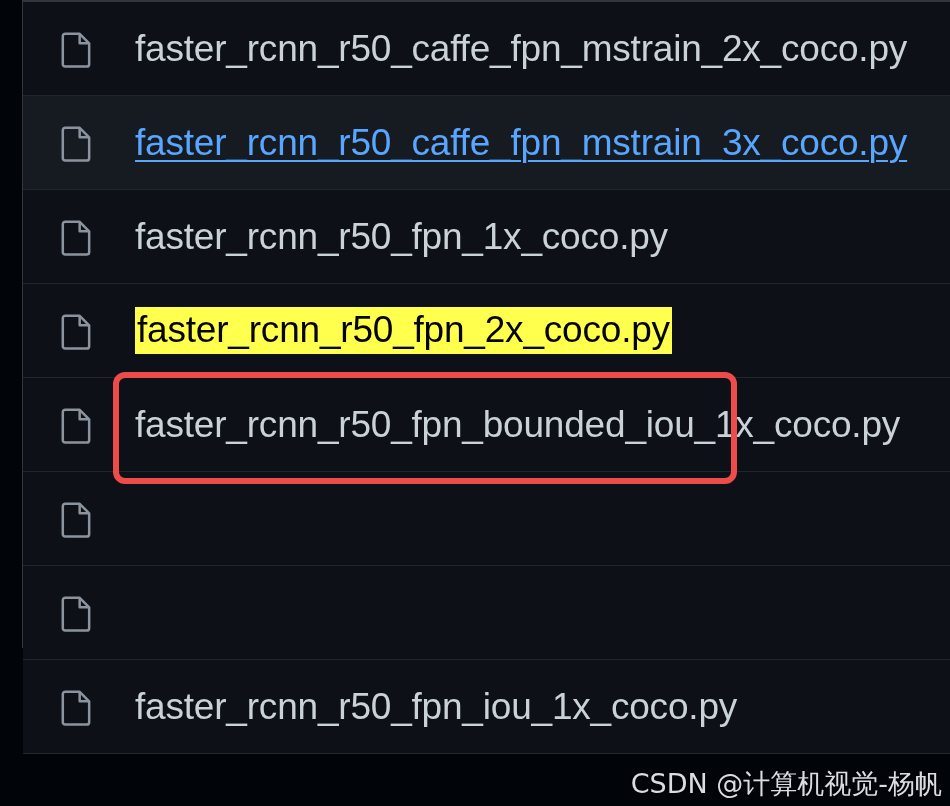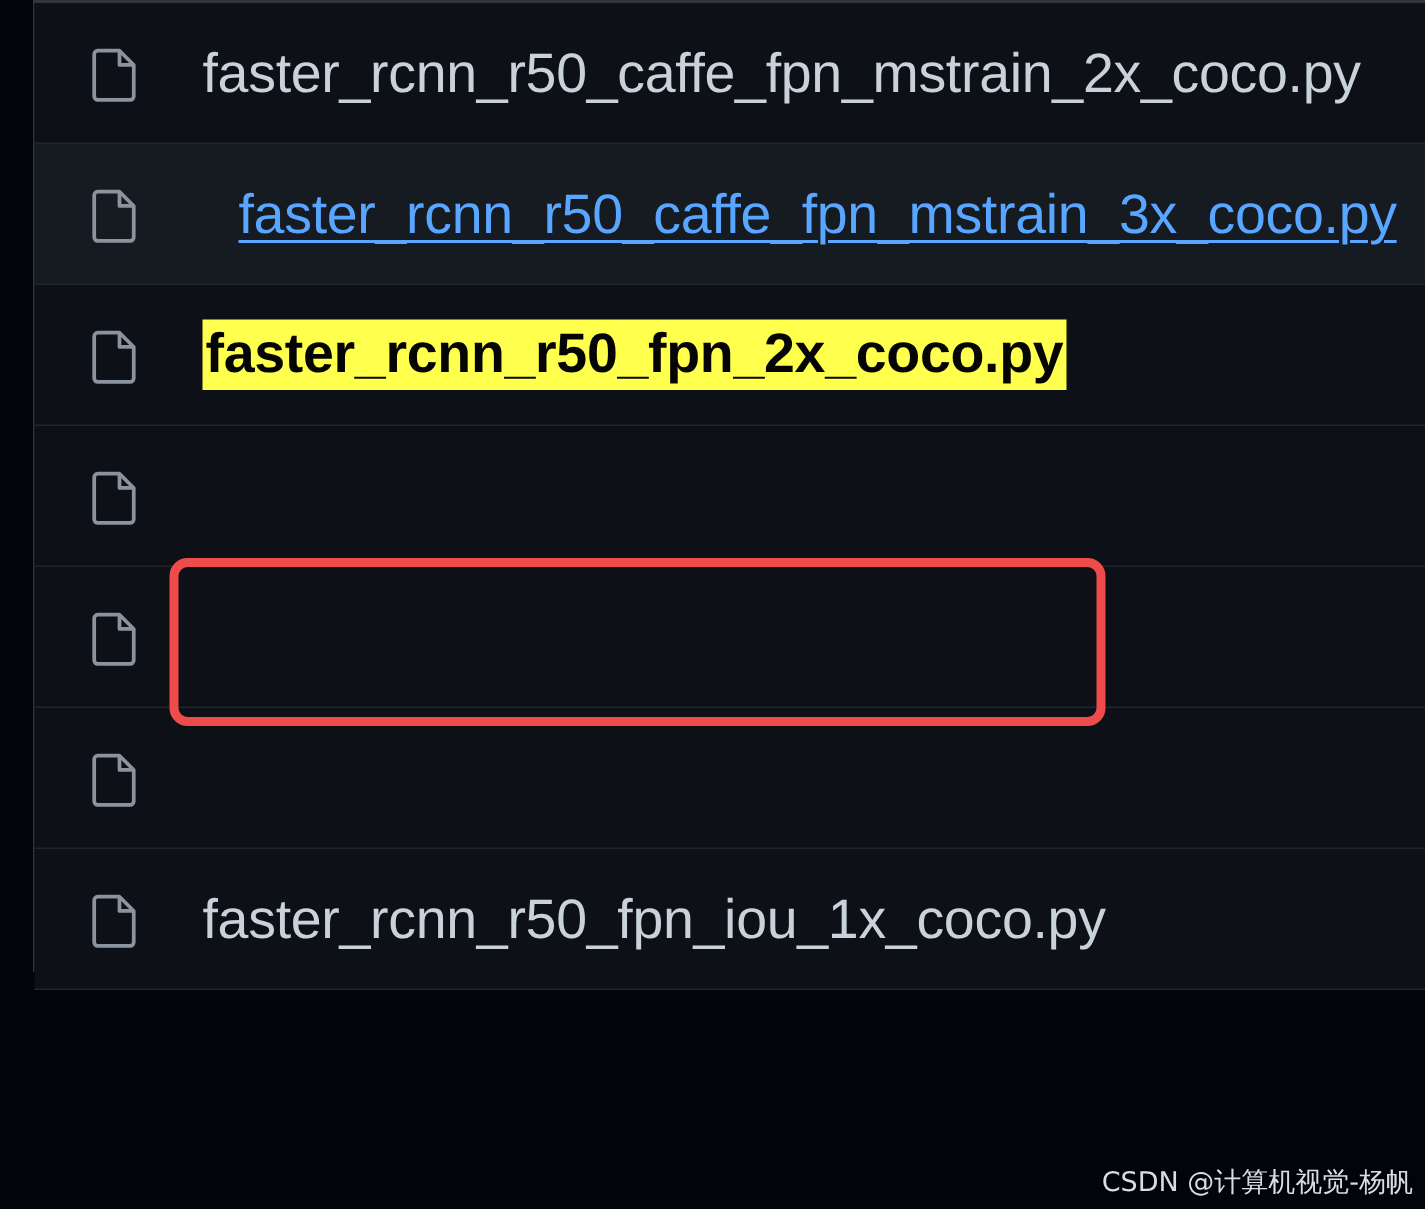--- a/index.html
+++ b/index.html
@@ -50,21 +50,20 @@
     display: flex;
     align-items: center;
     height: 94px;
     box-sizing: border-box;
     border-bottom: 1px solid #21262d;
     background: #0d1117;
     padding-left: 36px;
   }
   .file-row.alt {
     background: #161b22;
-    gap: 24px;
   }
 
   .file-icon {
     flex: 0 0 auto;
     width: 38px;
     height: 44px;
     margin-right: 38px;
     display: block;
   }
   .file-icon svg { display:block; }
@@ -79,42 +78,41 @@
   .file-name.link {
     color: #58a6ff;
     text-decoration: underline;
     text-underline-offset: 5px;
     text-decoration-thickness: 2px;
   }
   .file-name.marked {
     background: #ffff4d;
     color: #050505;
     padding: 4px 2px 6px 2px;
-    font-weight: bold;
   }
 
   
   .annotation-box {
     position: absolute;
     left: 113px;
     top: 372px;
     width: 624px;
     height: 112px;
     border: 6px solid #ee4b4b;
     border-radius: 12px;
     box-sizing: border-box;
     pointer-events: none;
   }
 
   
   .watermark {
     position: absolute;
     right: 8px;
     bottom: 6px;
-    font-size: 18px;
+    font-size: 27px;
     line-height: 1.2;
     color: #d8dde3;
     font-family: "DejaVu Sans", sans-serif;
     white-space: nowrap;
     text-shadow: 0 0 2px rgba(0,0,0,0.9);
   }
 </style>
 </head>
 <body>
 
@@ -142,29 +140,39 @@
         </span>
         <span class="file-name link">faster_rcnn_r50_caffe_fpn_mstrain_3x_coco.py</span>
       </div>
       <div class="file-row">
         <span class="file-icon">
           <svg viewBox="0 0 16 16" width="38" height="44" aria-hidden="true">
             <path fill="none" stroke="#8b949e" stroke-width="1.05" stroke-linejoin="round" d="M2.6 1.6h6.1l4.0 4.0v8.8a1 1 0 0 1-1 1H2.6a1 1 0 0 1-1-1V2.6a1 1 0 0 1 1-1z"></path>
             <path fill="none" stroke="#8b949e" stroke-width="1.05" stroke-linejoin="round" d="M8.7 1.7v3.9h3.9"></path>
           </svg>
         </span>
+        <span class="file-name">faster_rcnn_r50_fpn_1x_coco.py</span>
+      </div>
+      <div class="file-row">
+        <span class="file-icon">
+          <svg viewBox="0 0 16 16" width="38" height="44" aria-hidden="true">
+            <path fill="none" stroke="#8b949e" stroke-width="1.05" stroke-linejoin="round" d="M2.6 1.6h6.1l4.0 4.0v8.8a1 1 0 0 1-1 1H2.6a1 1 0 0 1-1-1V2.6a1 1 0 0 1 1-1z"></path>
+            <path fill="none" stroke="#8b949e" stroke-width="1.05" stroke-linejoin="round" d="M8.7 1.7v3.9h3.9"></path>
+          </svg>
+        </span>
         <span class="file-name marked">faster_rcnn_r50_fpn_2x_coco.py</span>
       </div>
       <div class="file-row">
         <span class="file-icon">
           <svg viewBox="0 0 16 16" width="38" height="44" aria-hidden="true">
             <path fill="none" stroke="#8b949e" stroke-width="1.05" stroke-linejoin="round" d="M2.6 1.6h6.1l4.0 4.0v8.8a1 1 0 0 1-1 1H2.6a1 1 0 0 1-1-1V2.6a1 1 0 0 1 1-1z"></path>
             <path fill="none" stroke="#8b949e" stroke-width="1.05" stroke-linejoin="round" d="M8.7 1.7v3.9h3.9"></path>
           </svg>
         </span>
+        <span class="file-name">faster_rcnn_r50_fpn_bounded_iou_1x_coco.py</span>
       </div>
       <div class="file-row">
         <span class="file-icon">
           <svg viewBox="0 0 16 16" width="38" height="44" aria-hidden="true">
             <path fill="none" stroke="#8b949e" stroke-width="1.05" stroke-linejoin="round" d="M2.6 1.6h6.1l4.0 4.0v8.8a1 1 0 0 1-1 1H2.6a1 1 0 0 1-1-1V2.6a1 1 0 0 1 1-1z"></path>
             <path fill="none" stroke="#8b949e" stroke-width="1.05" stroke-linejoin="round" d="M8.7 1.7v3.9h3.9"></path>
           </svg>
         </span>
       </div>
       <div class="file-row">

